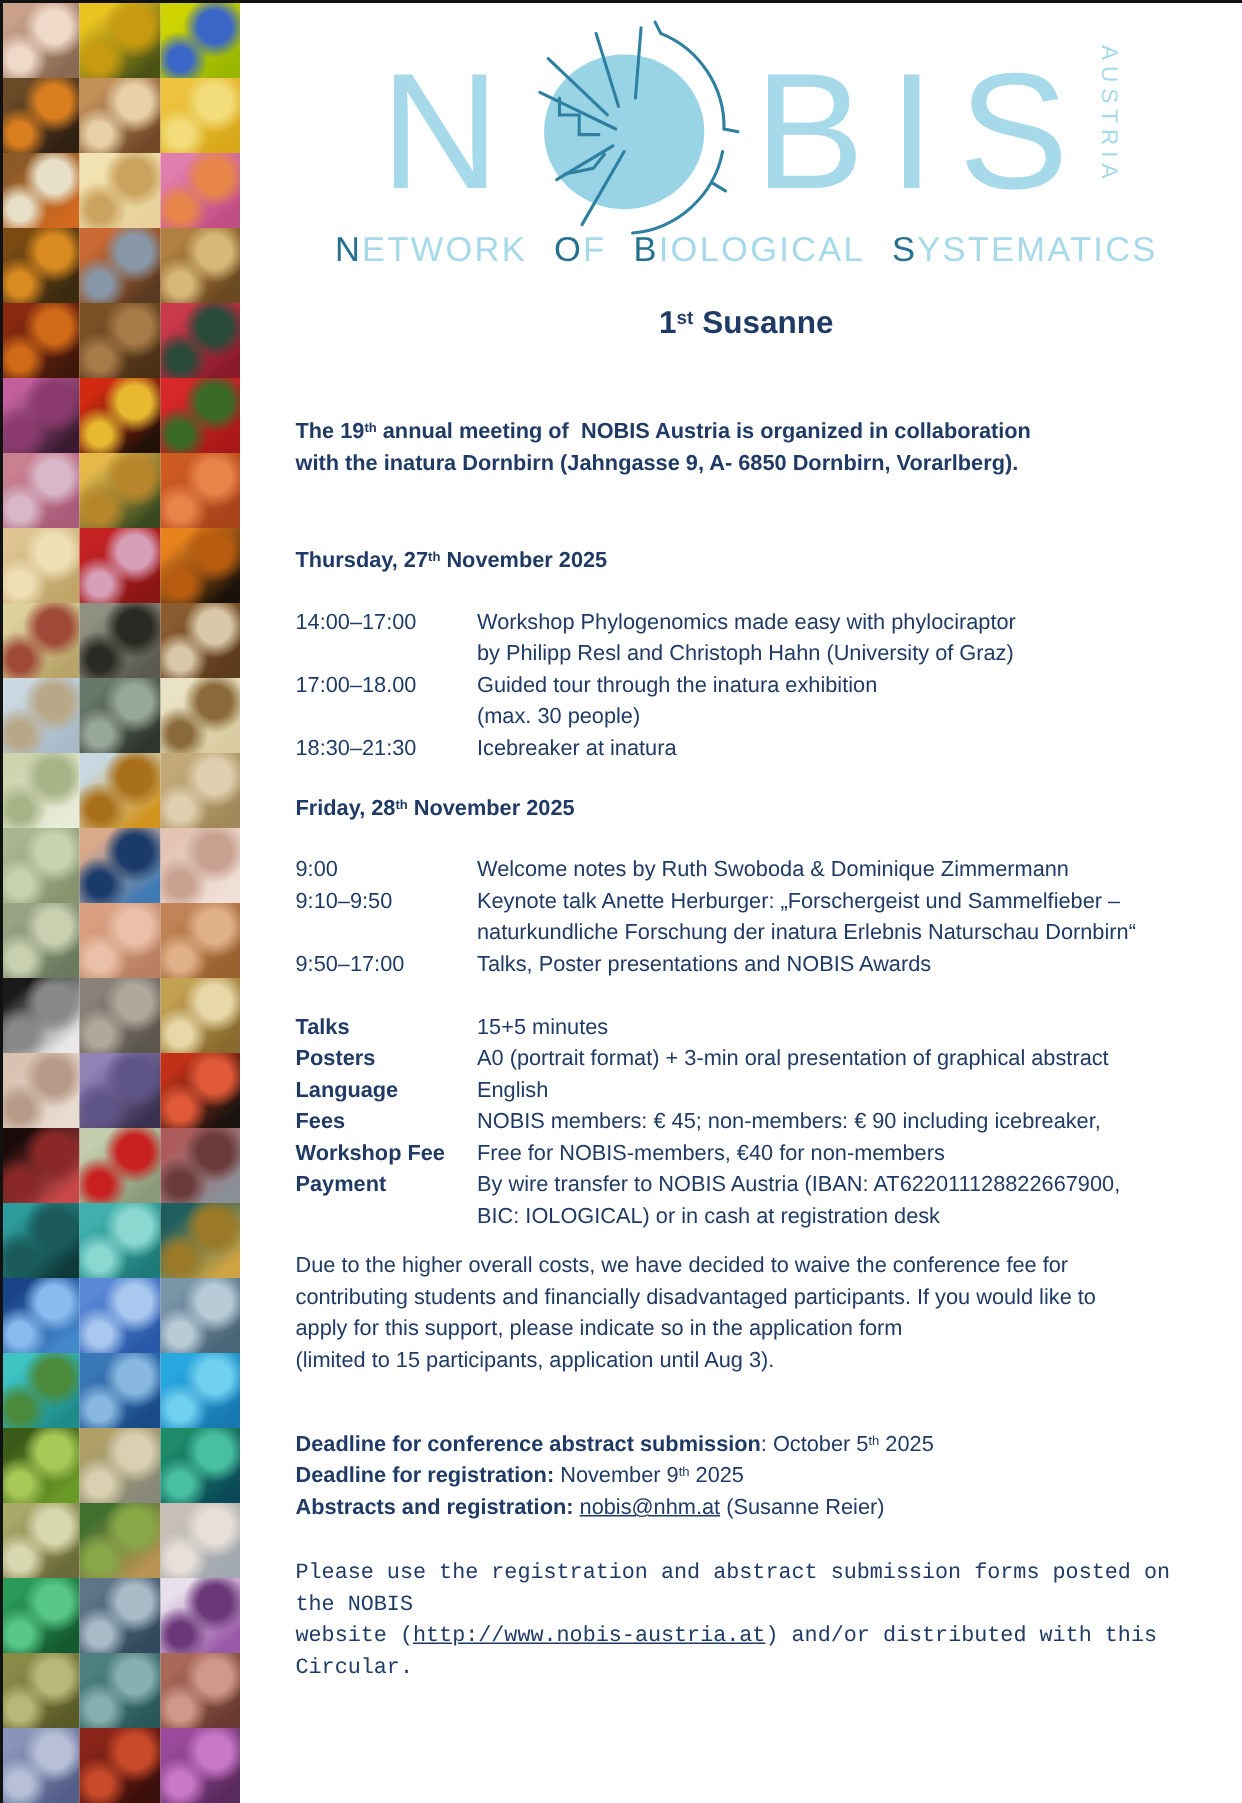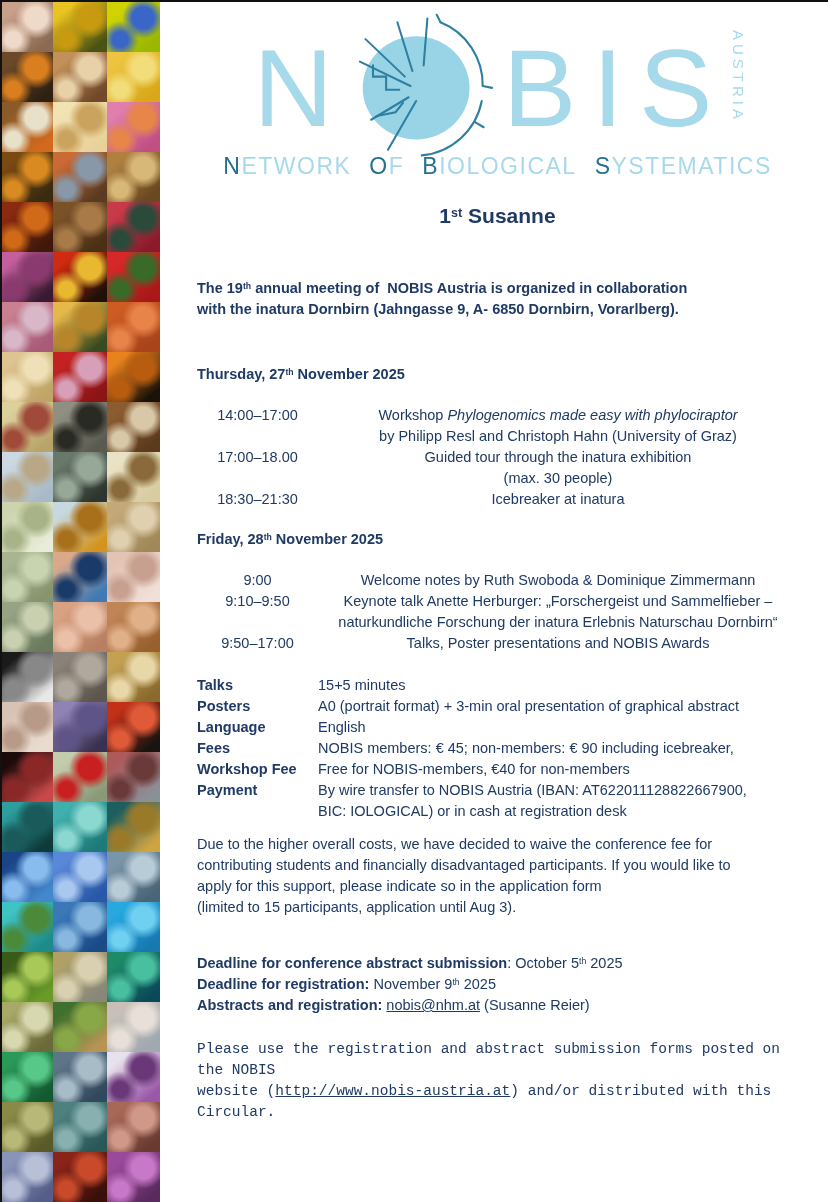--- a/index.html
+++ b/index.html
@@ -54,30 +54,30 @@
     font-size:23px;letter-spacing:1.5px;word-spacing:0;
     color:var(--lblue);white-space:nowrap;
   }
   .subtitle .word{margin:0 9px;}
   .subtitle .init{color:var(--teal);}
 
   .circ-title{text-align:center;margin-top:28px;font-size:21px;font-weight:bold;}
 
   sup{font-size:60%;line-height:0;position:relative;top:-0.45em;vertical-align:baseline;}
   .b{font-weight:bold;}
-  .i{font-style:italic;}
+  .i{}
   a.lnk{color:inherit;text-decoration:underline;cursor:pointer;}
 
   .line{min-height:21px;white-space:pre-wrap;}
 
   .intro{margin-top:52px;font-weight:bold;}
   .sec-heading{margin-top:44px;font-weight:bold;}
   .sec-heading.friday{margin-top:19px;}
   .sched{margin-top:20px;}
-  .sched-row{display:flex;text-align:center;}
+  .sched-row{display:flex;}
   .sched-time{flex:0 0 121px;}
   .sched-desc{flex:1 1 auto;}
 
   .details{margin-top:21px;}
   .det-row{display:flex;}
   .det-label{flex:0 0 121px;font-weight:bold;}
   .det-val{flex:1 1 auto;}
 
   .support{margin-top:12px;}
   .deadlines{margin-top:35px;}

